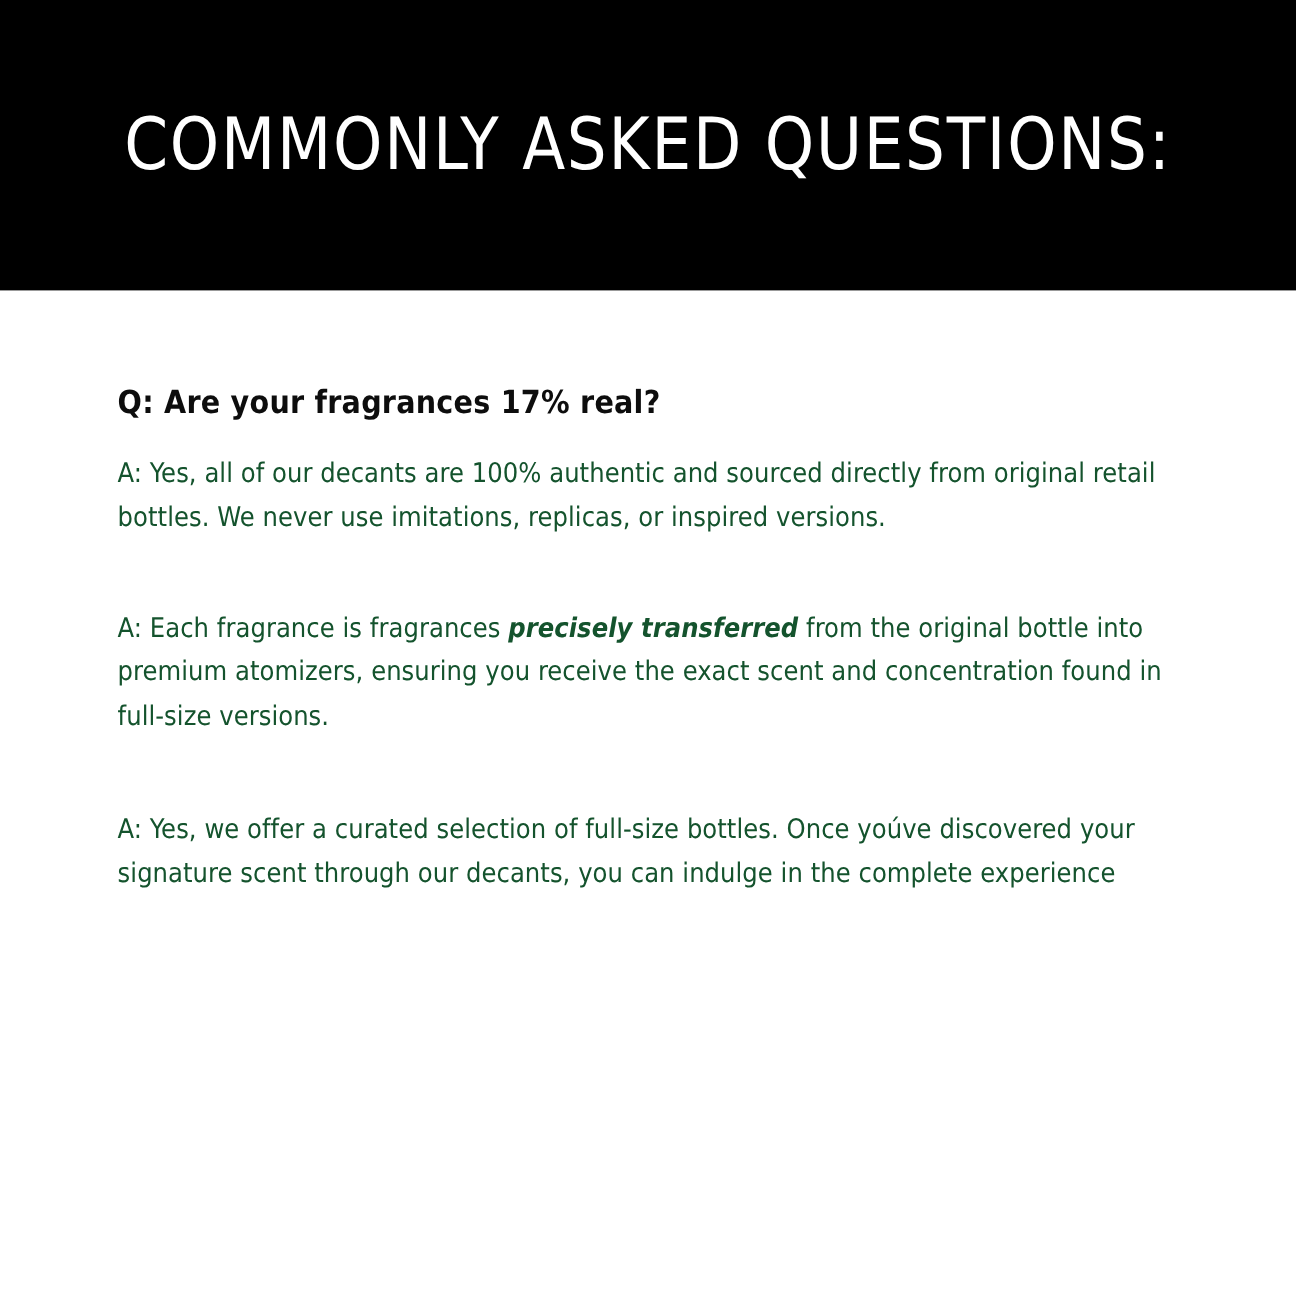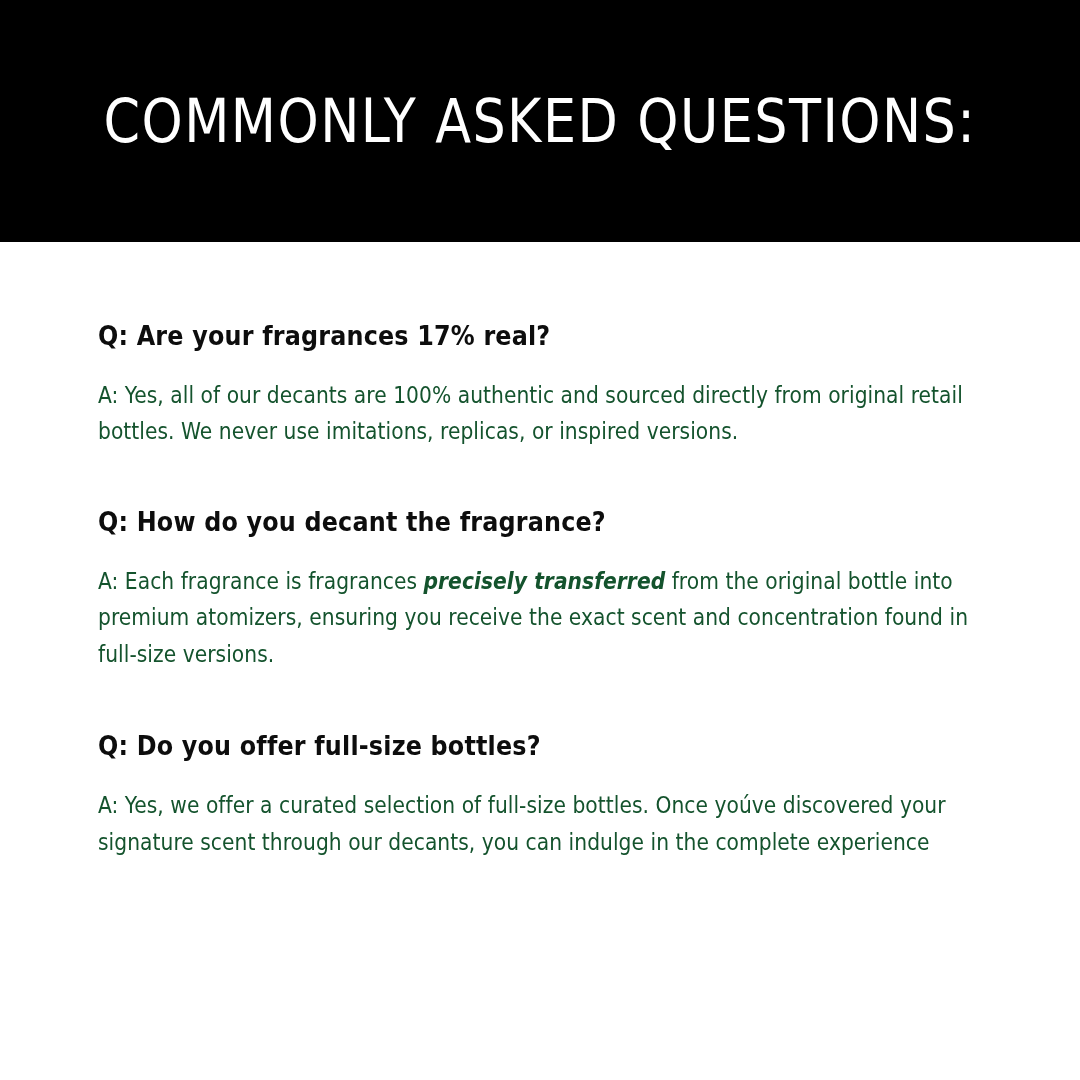--- a/index.html
+++ b/index.html
@@ -100,23 +100,21 @@
   </div>
 
   <div class="faq-body">
 
     <div class="faq-item gap-2">
       <div class="faq-question">Q: Are your fragrances 17% real?</div>
       <div class="faq-answer"><span>A: Yes, all of our decants are 100% authentic and sourced directly from original retail bottles. We never use imitations, replicas, or inspired versions.</span></div>
     </div>
 
     <div class="faq-item gap-3">
-      <div class="faq-question">Q: How do you decant the fragrance?</div>
       <div class="faq-answer"><span>A: Each fragrance is fragrances </span><em>precisely transferred</em><span> from the original bottle into premium atomizers, ensuring you receive the exact scent and concentration found in full-size versions.</span></div>
     </div>
 
     <div class="faq-item">
-      <div class="faq-question">Q: Do you offer full-size bottles?</div>
       <div class="faq-answer"><span>A: Yes, we offer a curated selection of full-size bottles. Once yoúve discovered your signature scent through our decants, you can indulge in the complete experience</span></div>
     </div>
 
   </div>
 </div>
 
 </body></html>

